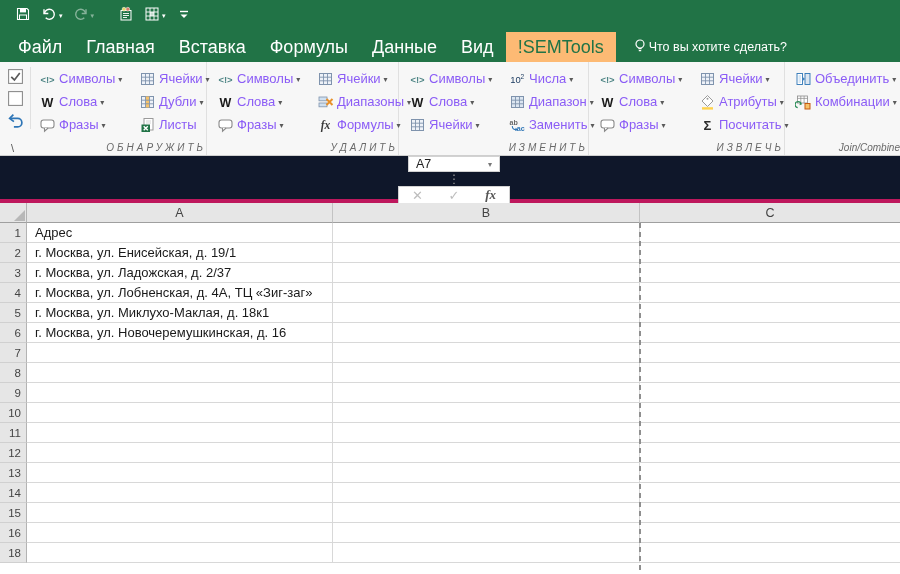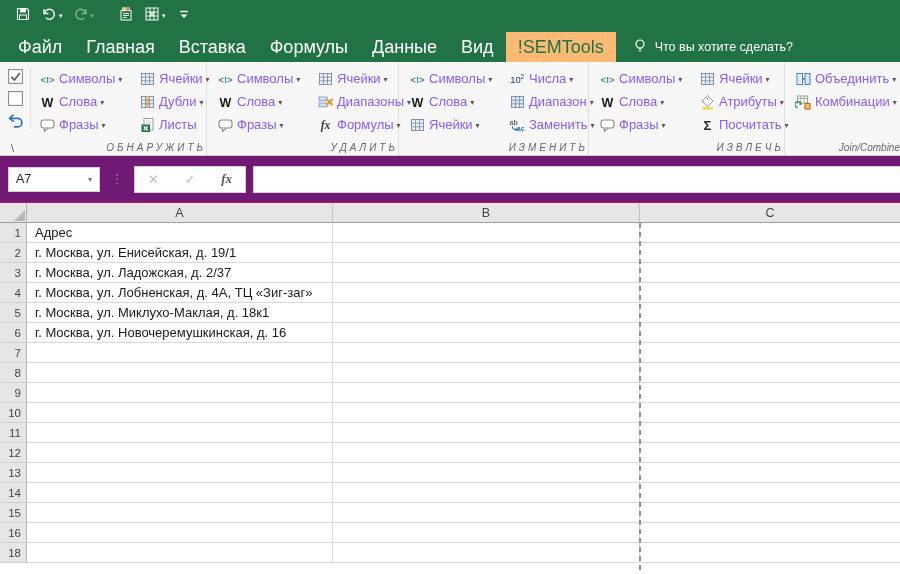--- a/index.html
+++ b/index.html
@@ -10,21 +10,21 @@
   .titlebar { height:32px; background:#217346; display:flex; align-items:center; padding-left:10px; }
   .qbtn { height:26px; display:flex; align-items:center; justify-content:center; padding:0 5px; }
   .qbtn svg { width:16px; height:16px; }
   .qdd { color:#fff; font-size:7px; margin-left:2px; }
   .dim { opacity:.45; }
 
   
   .tabs { height:30px; background:#217346; display:flex; align-items:stretch; padding-left:6px; }
   .tab { color:#fff; font-size:18px; display:flex; align-items:center; padding:0 12px; }
   .tab.active { background:#fdba74; color:#217346; }
-  .tellme { color:#fff; font-size:12.5px; display:flex; align-items:center; gap:7px; padding:0 14px; margin-left:2px; }
+  .tellme { color:#fff; font-size:12.5px; display:flex; align-items:center; gap:1px; padding:0 14px; margin-left:2px; }
   .tellme svg { width:16px; height:16px; }
 
   
   .ribbon { height:94px; background:#f7f7f7; border-bottom:1px solid #cfcfcf; display:flex; }
   .group { position:relative; border-right:1px solid #e0e0e0; padding:5px 2px 15px 7px; display:flex; align-items:flex-start; }
   .g0 { width:207px; } .g1 { width:192px; } .g2 { width:190px; } .g3 { width:196px; } .g4 { width:115px; }
   .gcols { display:flex; }
   .gcol { display:flex; flex-direction:column; }
   .gcol.c1 { width:100px; }
   .rbtn { height:23px; display:flex; align-items:center; gap:3px; padding:0 3px; white-space:nowrap; }
@@ -33,21 +33,21 @@
   .rl { font-size:13px; color:#8b5cf6; }
   .dd { font-size:8px; color:#5a5a5a; padding-top:2px; }
   .glabel { position:absolute; bottom:2px; left:0; right:0; text-align:right; font-size:10px; color:#696969; letter-spacing:3px; white-space:nowrap;font-style:italic; }
   .glabel.latin { letter-spacing:0; font-size:10px; }
   .side { display:flex; flex-direction:column; gap:5px; margin-right:5px; padding:1px 6px 0 0; border-right:1px solid #e0e0e0; }
   .sbtn { width:17px; height:17px; display:flex; }
   .sbtn svg { width:100%; height:100%; }
   .bslash { position:absolute; left:11px; bottom:1px; font-size:11px; color:#555; }
 
   
-  .fbar { height:47px; background:#701a75; border-bottom:1px solid #be185d; display:flex; align-items:center; padding-left:8px; }
+  .fbar { height:47px; background:#0f172a; border-bottom:4px solid #be185d; display:flex; align-items:center; padding-left:8px;flex-direction:column; }
   .namebox { width:92px; height:25px; background:#fff; border:1px solid #d2d2d2; display:flex; align-items:center; padding:0 7px; font-size:12.5px; color:#222; }
   .nb-dd { margin-left:auto; font-size:8px; color:#777; }
   .fdots { color:#9a9a9a; font-size:12px; margin:0 11px; }
   .fxgroup { width:112px; height:27px; background:#fff; border:1px solid #d2d2d2; display:flex; align-items:center; justify-content:space-around; }
   .fb-x,.fb-ok { color:#bdbdbd; font-size:13px; }
   .fb-fx { color:#555; font-style:italic; font-family:"Liberation Serif", serif; font-size:13px; font-weight:bold; }
   .finput { flex:1; height:27px; background:#fff; border:1px solid #d2d2d2; border-right:none; margin-left:7px; }
 
   
   .sheet { position:relative; height:371px; background:#fff; overflow:hidden; }

